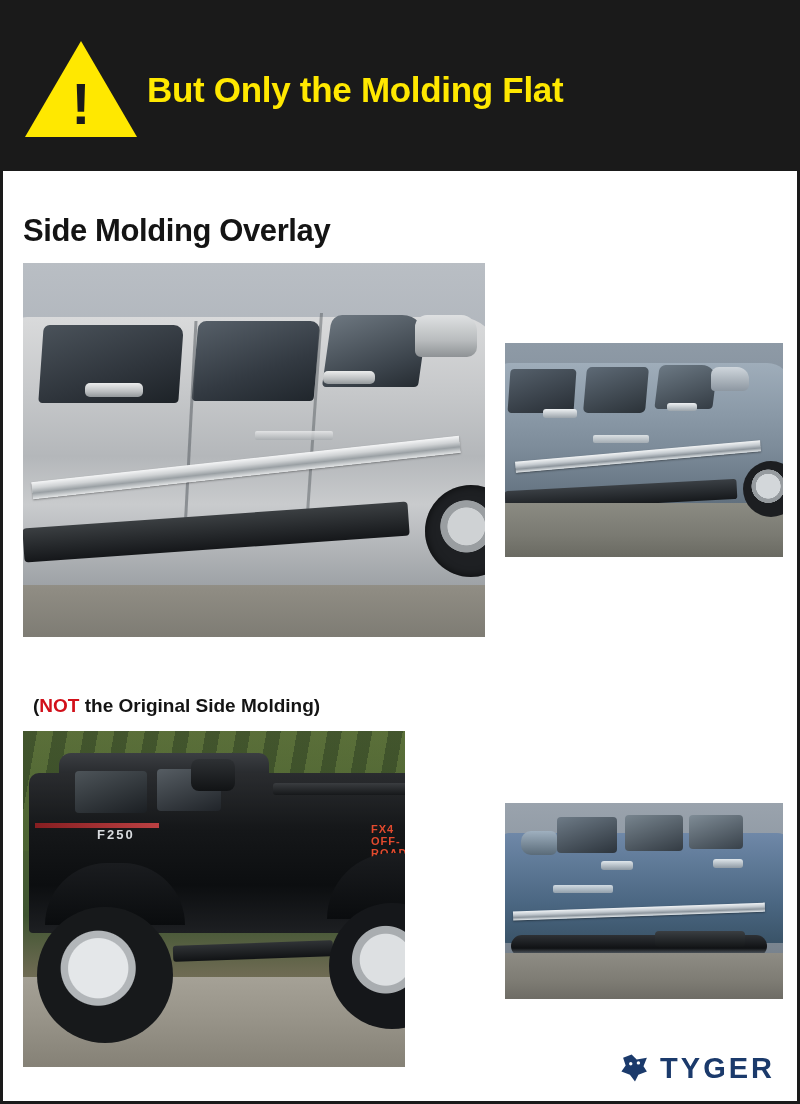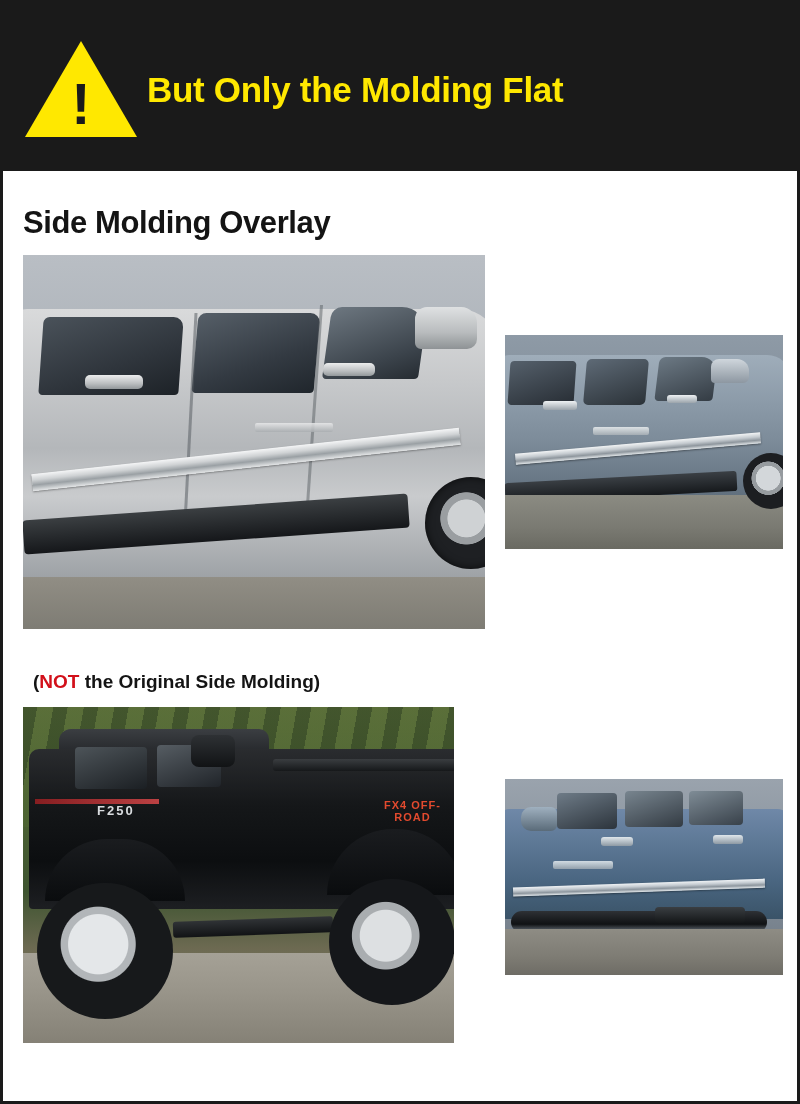--- a/index.html
+++ b/index.html
@@ -80,23 +80,22 @@
     font-size: 35px;
     font-weight: bold;
     letter-spacing: -0.3px;
     line-height: 1.2;
     margin-top: 6px;
     white-space: nowrap;
   }
 
   
   .section {
-    padding: 8px 20px;
+    padding: 16px 20px;
     box-sizing: border-box;
-    text-align: center;
   }
   .sec-head {
     display: flex;
     align-items: baseline;
     padding-top: 26px;
     padding-bottom: 14px;
   }
   .sec-title {
     font-size: 31px;
     font-weight: bold;
@@ -243,21 +242,21 @@
     background: linear-gradient(180deg,#3a3f44,#16191c); transform: rotate(-3deg); border-radius: 3px; }
   .p2 .wheel { position: absolute; left: 238px; top: 118px; width: 56px; height: 56px;
     border-radius: 50%;
     background: radial-gradient(circle at 45% 45%, #d3d7da 0 28%, #969b9f 29% 38%, #1c1e21 39% 100%); }
   .p2 .ground { position: absolute; left: 0; right: 0; top: 160px; height: 54px;
     background: linear-gradient(180deg,#8b8b82 0%,#7a7a72 60%,#6a6a62 100%); }
   .p2 .badge { position: absolute; left: 88px; top: 92px; width: 56px; height: 8px;
     background: linear-gradient(180deg,#e6eaec,#a8b0b6); opacity:.9; border-radius:2px; }
 
   
-  .p3 { left: 0; top: 0; width: 431px; height: 336px; }
+  .p3 { left: 0; top: 0; width: 382px; height: 336px; }
   .p3 .sky { position: absolute; inset: 0;
     background: linear-gradient(180deg,#63743f 0%,#4d6234 30%,#3e5430 55%,#6d6a52 72%,#8f8b7c 100%); }
   .p3 .tree { position: absolute; left: 0; right: 0; top: 0; height: 120px;
     background: repeating-linear-gradient(100deg, rgba(40,60,30,.55) 0 14px, rgba(80,105,50,.45) 14px 30px); }
   .p3 .ground { position: absolute; left: 0; right: 0; top: 246px; height: 90px;
     background: linear-gradient(180deg,#a5a196 0%,#989489 45%,#858176 100%); }
   .p3 .body { position: absolute; left: 6px; top: 42px; width: 452px; height: 160px;
     background: linear-gradient(180deg,#2a2c2f 0%,#151719 35%,#0c0e10 70%,#1d1f22 100%);
     border-radius: 10px 6px 4px 4px; }
   .p3 .cabtop { position: absolute; left: 36px; top: 22px; width: 210px; height: 40px;
@@ -440,14 +439,22 @@
         <div class="badge"></div>
         <div class="strip"></div>
         <div class="nerf"></div>
         <div class="pad"></div>
         <div class="ground"></div>
       </div>
 
     </div>
   </div>
 
+  <div class="logo-row">
+    <svg class="logo-mark" viewBox="0 0 40 40" aria-hidden="true">
+      <path d="M6 8 L16 4 L22 10 L34 8 L30 18 L34 24 L24 28 L20 36 L14 28 L4 24 L9 17 Z" fill="#1b3a6b"></path>
+      <circle cx="15" cy="15" r="2" fill="#ffffff"></circle>
+      <circle cx="24" cy="14" r="2" fill="#ffffff"></circle>
+    </svg>
+    <div class="logo-text">TYGER</div>
+  </div>
 
 </div>
 
 </body></html>

